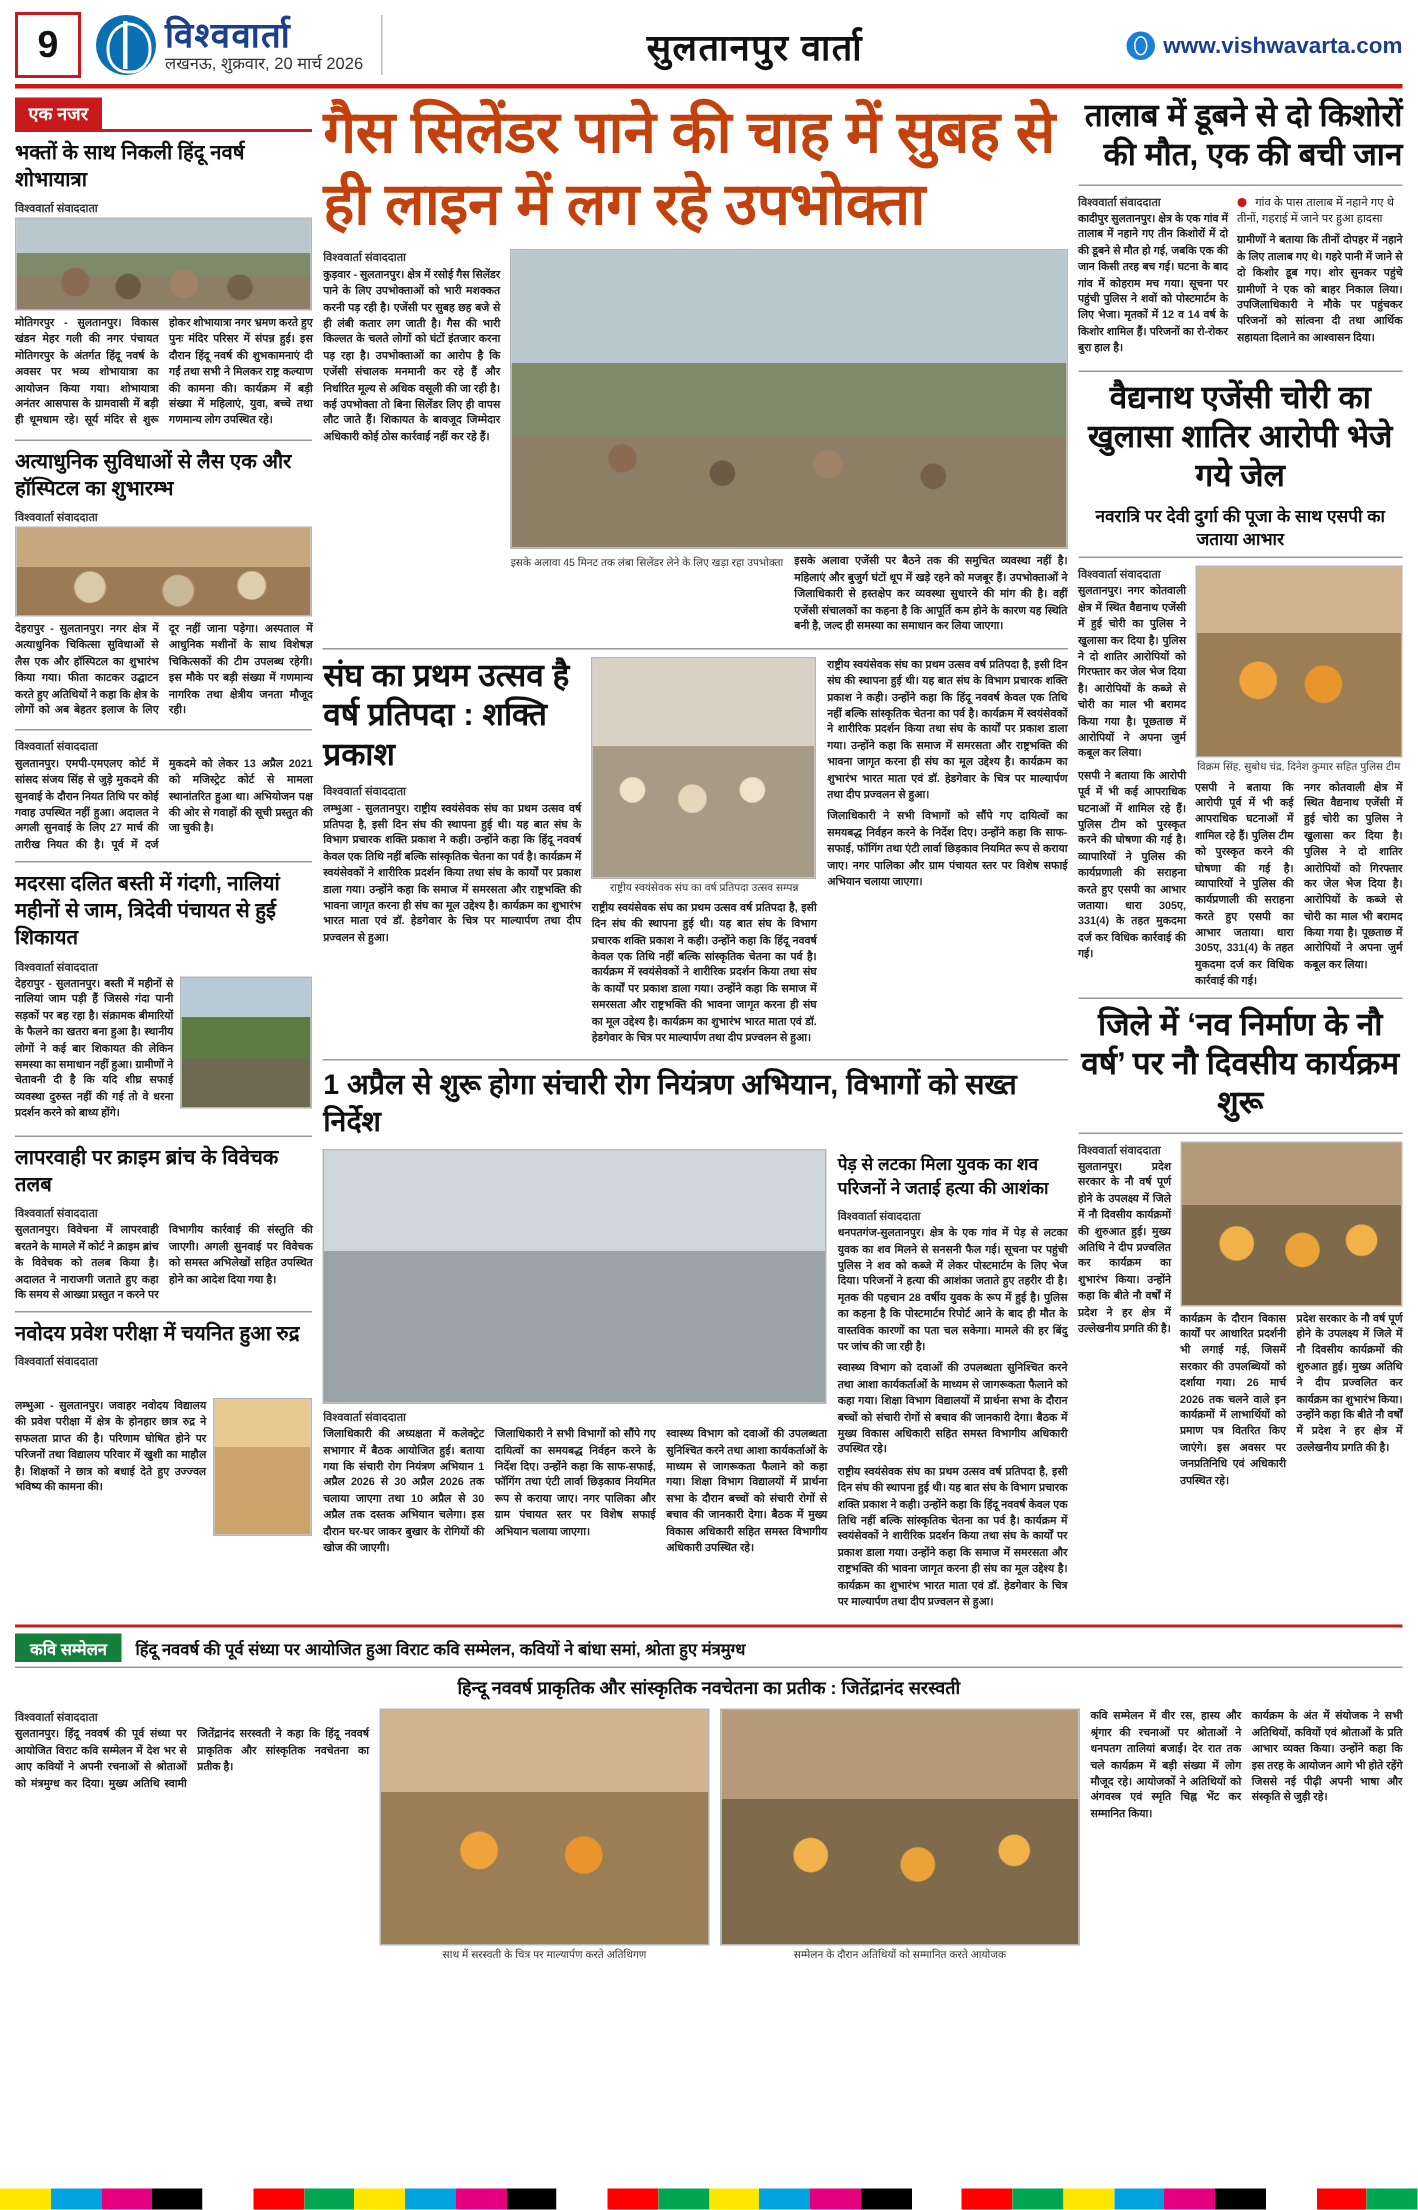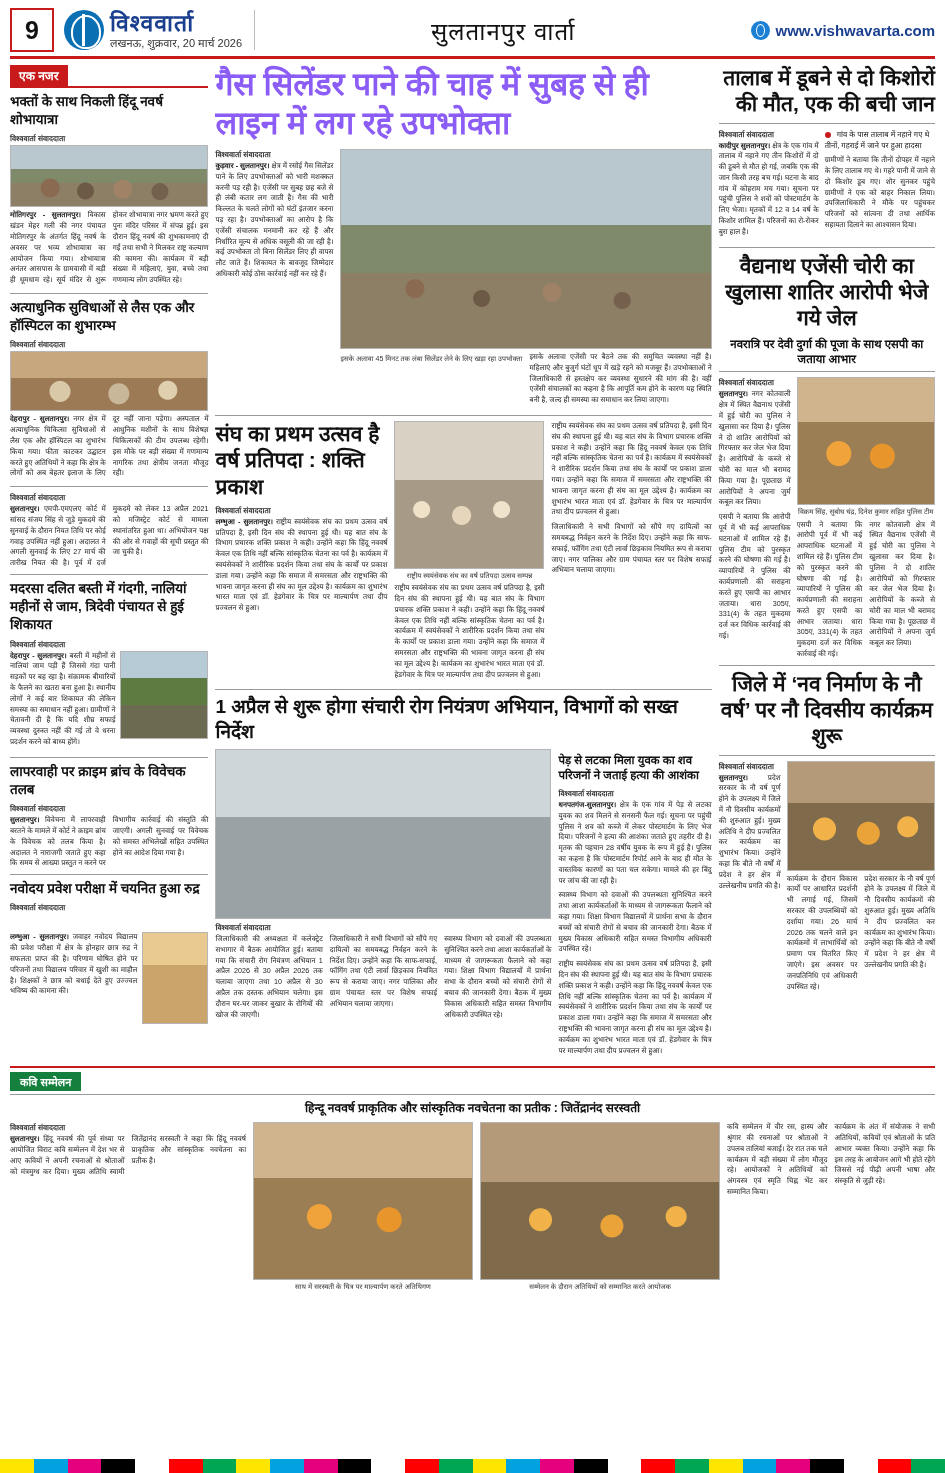--- a/index.html
+++ b/index.html
@@ -18,46 +18,46 @@
   .pagenum-box { width:44px; height:44px; border:2px solid #c81a1a; display:flex; align-items:center; justify-content:center;
     font-size:25px; font-weight:bold; color:#111; margin-right:10px; }
   .logo-wrap { display:flex; align-items:center; gap:6px; border-right:1px solid #bbb; padding-right:12px; }
   .logo-mark { width:40px; height:40px; border-radius:50%; background:#0b6fb4; position:relative; }
   .logo-mark:after { content:""; position:absolute; left:7px; top:5px; width:26px; height:30px; border:2px solid #fff;
      border-radius:50% 50% 45% 45%; }
   .logo-mark:before { content:""; position:absolute; left:18px; top:4px; width:3px; height:32px; background:#fff; }
   .logo-text { line-height:1; }
   .logo-title { font-size:23px; font-weight:bold; color:#1b3f8f; letter-spacing:1px; }
   .logo-sub { font-size:11px; color:#333; margin-top:3px; }
-  .edition { flex:1; text-align:center; font-size:24px; font-weight:normal; color:#111; letter-spacing:1px;}
+  .edition { flex:1; text-align:center; font-size:24px; font-weight:bold; color:#111; letter-spacing:1px;}
   .site { display:flex; align-items:center; gap:5px; font-size:15px; font-weight:bold; color:#1b3f8f; }
   .globe { width:19px; height:19px; border-radius:50%; background:#1b7fd4; position:relative; }
   .globe:after { content:""; position:absolute; inset:3px 5px; border:1.5px solid #fff; border-radius:50%; }
 
   
   .content { display:flex; gap:7px; margin-top:6px; }
   .col { }
   .col-left { width:200px; }
   .col-mid  { width:500px; }
   .col-right{ width:218px; }
   .hr-thin { border-top:1px solid #999; margin:5px 0; }
 
   .section-tag { display:inline-block; background:#c81a1a; color:#fff; font-size:12px; font-weight:bold;
       padding:2px 9px; }
   .tag-row { border-bottom:2px solid #c81a1a; margin-bottom:5px; }
 
   h2.hl { font-size:13.5px; line-height:1.35; font-weight:bold; margin:4px 0 4px 0; color:#111; }
-  h1.big { font-size:32px; line-height:1.22; font-weight:bold; margin:0 0 6px 0; color:#8b5cf6; letter-spacing:-0.2px;}
+  h1.big { font-size:39px; line-height:1.22; font-weight:bold; margin:0 0 6px 0; color:#c2410c; letter-spacing:-0.2px;}
   h1.big2 { font-size:21px; line-height:1.25; font-weight:bold; margin:0 0 5px 0; }
   h1.mid { font-size:19px; line-height:1.28; font-weight:bold; margin:4px 0 5px 0; }
   .subhead { font-size:11.5px; font-weight:bold; text-align:center; margin:2px 0 5px; }
 
   .byline { font-size:7.5px; font-weight:bold; color:#333; margin-bottom:2px; }
   .body { font-size:7.2px; line-height:1.5; text-align:justify; color:#222; }
-  .body p { margin:0 0 4px 0; }
+  .body p { margin:0 0 4px 0;font-weight:bold; }
   .cols2 { column-count:2; column-gap:7px; }
   .cols3 { column-count:3; column-gap:7px; }
 
   .photo { width:100%; background:#cfcfcf; position:relative; overflow:hidden; border:1px solid #b5b5b5; }
   .cap { font-size:7px; text-align:center; color:#333; margin-top:2px; line-height:1.3; }
 
   .bullet-red { width:6px;height:6px;border-radius:50%;background:#c81a1a;display:inline-block;margin-right:4px; vertical-align:middle;}
   .lead-box { font-size:7.6px; line-height:1.5; }
 
   .kavi-tag { background:#15803d; color:#fff; font-size:11px; font-weight:bold; padding:2px 10px; display:inline-block; }
@@ -324,20 +324,21 @@
             <p>प्रदेश सरकार के नौ वर्ष पूर्ण होने के उपलक्ष्य में जिले में नौ दिवसीय कार्यक्रमों की शुरुआत हुई। मुख्य अतिथि ने दीप प्रज्वलित कर कार्यक्रम का शुभारंभ किया। उन्होंने कहा कि बीते नौ वर्षों में प्रदेश ने हर क्षेत्र में उल्लेखनीय प्रगति की है।</p>
           </div>
         </div>
       </div>
     </div>
   </div>
 
   <div style="border-top:2px solid #c81a1a; margin-top:6px; padding-top:4px">
     <div style="display:flex; align-items:center; gap:9px; border-bottom:1px solid #999; padding-bottom:3px">
       <span class="kavi-tag">कवि सम्मेलन</span>
+      <span class="kavi-sub">हिंदू नववर्ष की पूर्व संध्या पर आयोजित हुआ विराट कवि सम्मेलन, कवियों ने बांधा समां, श्रोता हुए मंत्रमुग्ध</span>
     </div>
     <div class="kavi-head">हिन्दू नववर्ष प्राकृतिक और सांस्कृतिक नवचेतना का प्रतीक : जितेंद्रानंद सरस्वती</div>
 
     <div style="display:flex; gap:7px">
       <div style="width:236px">
         <div class="byline">विश्ववार्ता संवाददाता</div>
         <div class="body cols2">
           <p><b>सुलतानपुर।</b>
           <span>हिंदू नववर्ष की पूर्व संध्या पर आयोजित विराट कवि सम्मेलन में देश भर से आए कवियों ने अपनी रचनाओं से श्रोताओं को मंत्रमुग्ध कर दिया। मुख्य अतिथि स्वामी जितेंद्रानंद सरस्वती ने कहा कि हिंदू नववर्ष प्राकृतिक और सांस्कृतिक नवचेतना का प्रतीक है।</span></p>
         </div>
@@ -345,21 +346,21 @@
       <div style="width:220px">
         <div class="photo ph-saffron" style="height:158px"></div>
         <div class="cap">साथ में सरस्वती के चित्र पर माल्यार्पण करते अतिथिगण</div>
       </div>
       <div style="width:240px">
         <div class="photo ph-stage" style="height:158px"></div>
         <div class="cap">सम्मेलन के दौरान अतिथियों को सम्मानित करते आयोजक</div>
       </div>
       <div style="flex:1">
         <div class="body cols2">
-          <p>कवि सम्मेलन में वीर रस, हास्य और श्रृंगार की रचनाओं पर श्रोताओं ने उपलब तालियां बजाईं। देर रात तक चले कार्यक्रम में बड़ी संख्या में लोग मौजूद रहे। आयोजकों ने अतिथियों को अंगवस्त्र एवं स्मृति चिह्न भेंट कर सम्मानित किया।</p>
+          <p>कवि सम्मेलन में वीर रस, हास्य और श्रृंगार की रचनाओं पर श्रोताओं ने धनपतग तालियां बजाईं। देर रात तक चले कार्यक्रम में बड़ी संख्या में लोग मौजूद रहे। आयोजकों ने अतिथियों को अंगवस्त्र एवं स्मृति चिह्न भेंट कर सम्मानित किया।</p>
           <p>कार्यक्रम के अंत में संयोजक ने सभी अतिथियों, कवियों एवं श्रोताओं के प्रति आभार व्यक्त किया। उन्होंने कहा कि इस तरह के आयोजन आगे भी होते रहेंगे जिससे नई पीढ़ी अपनी भाषा और संस्कृति से जुड़ी रहे।</p>
         </div>
       </div>
     </div>
   </div>
 
   <div class="colorbar">
     <div class="seg">
       <div class="sw" style="background:#ffe600"></div>
         <div class="sw" style="background:#00a3e0"></div>

